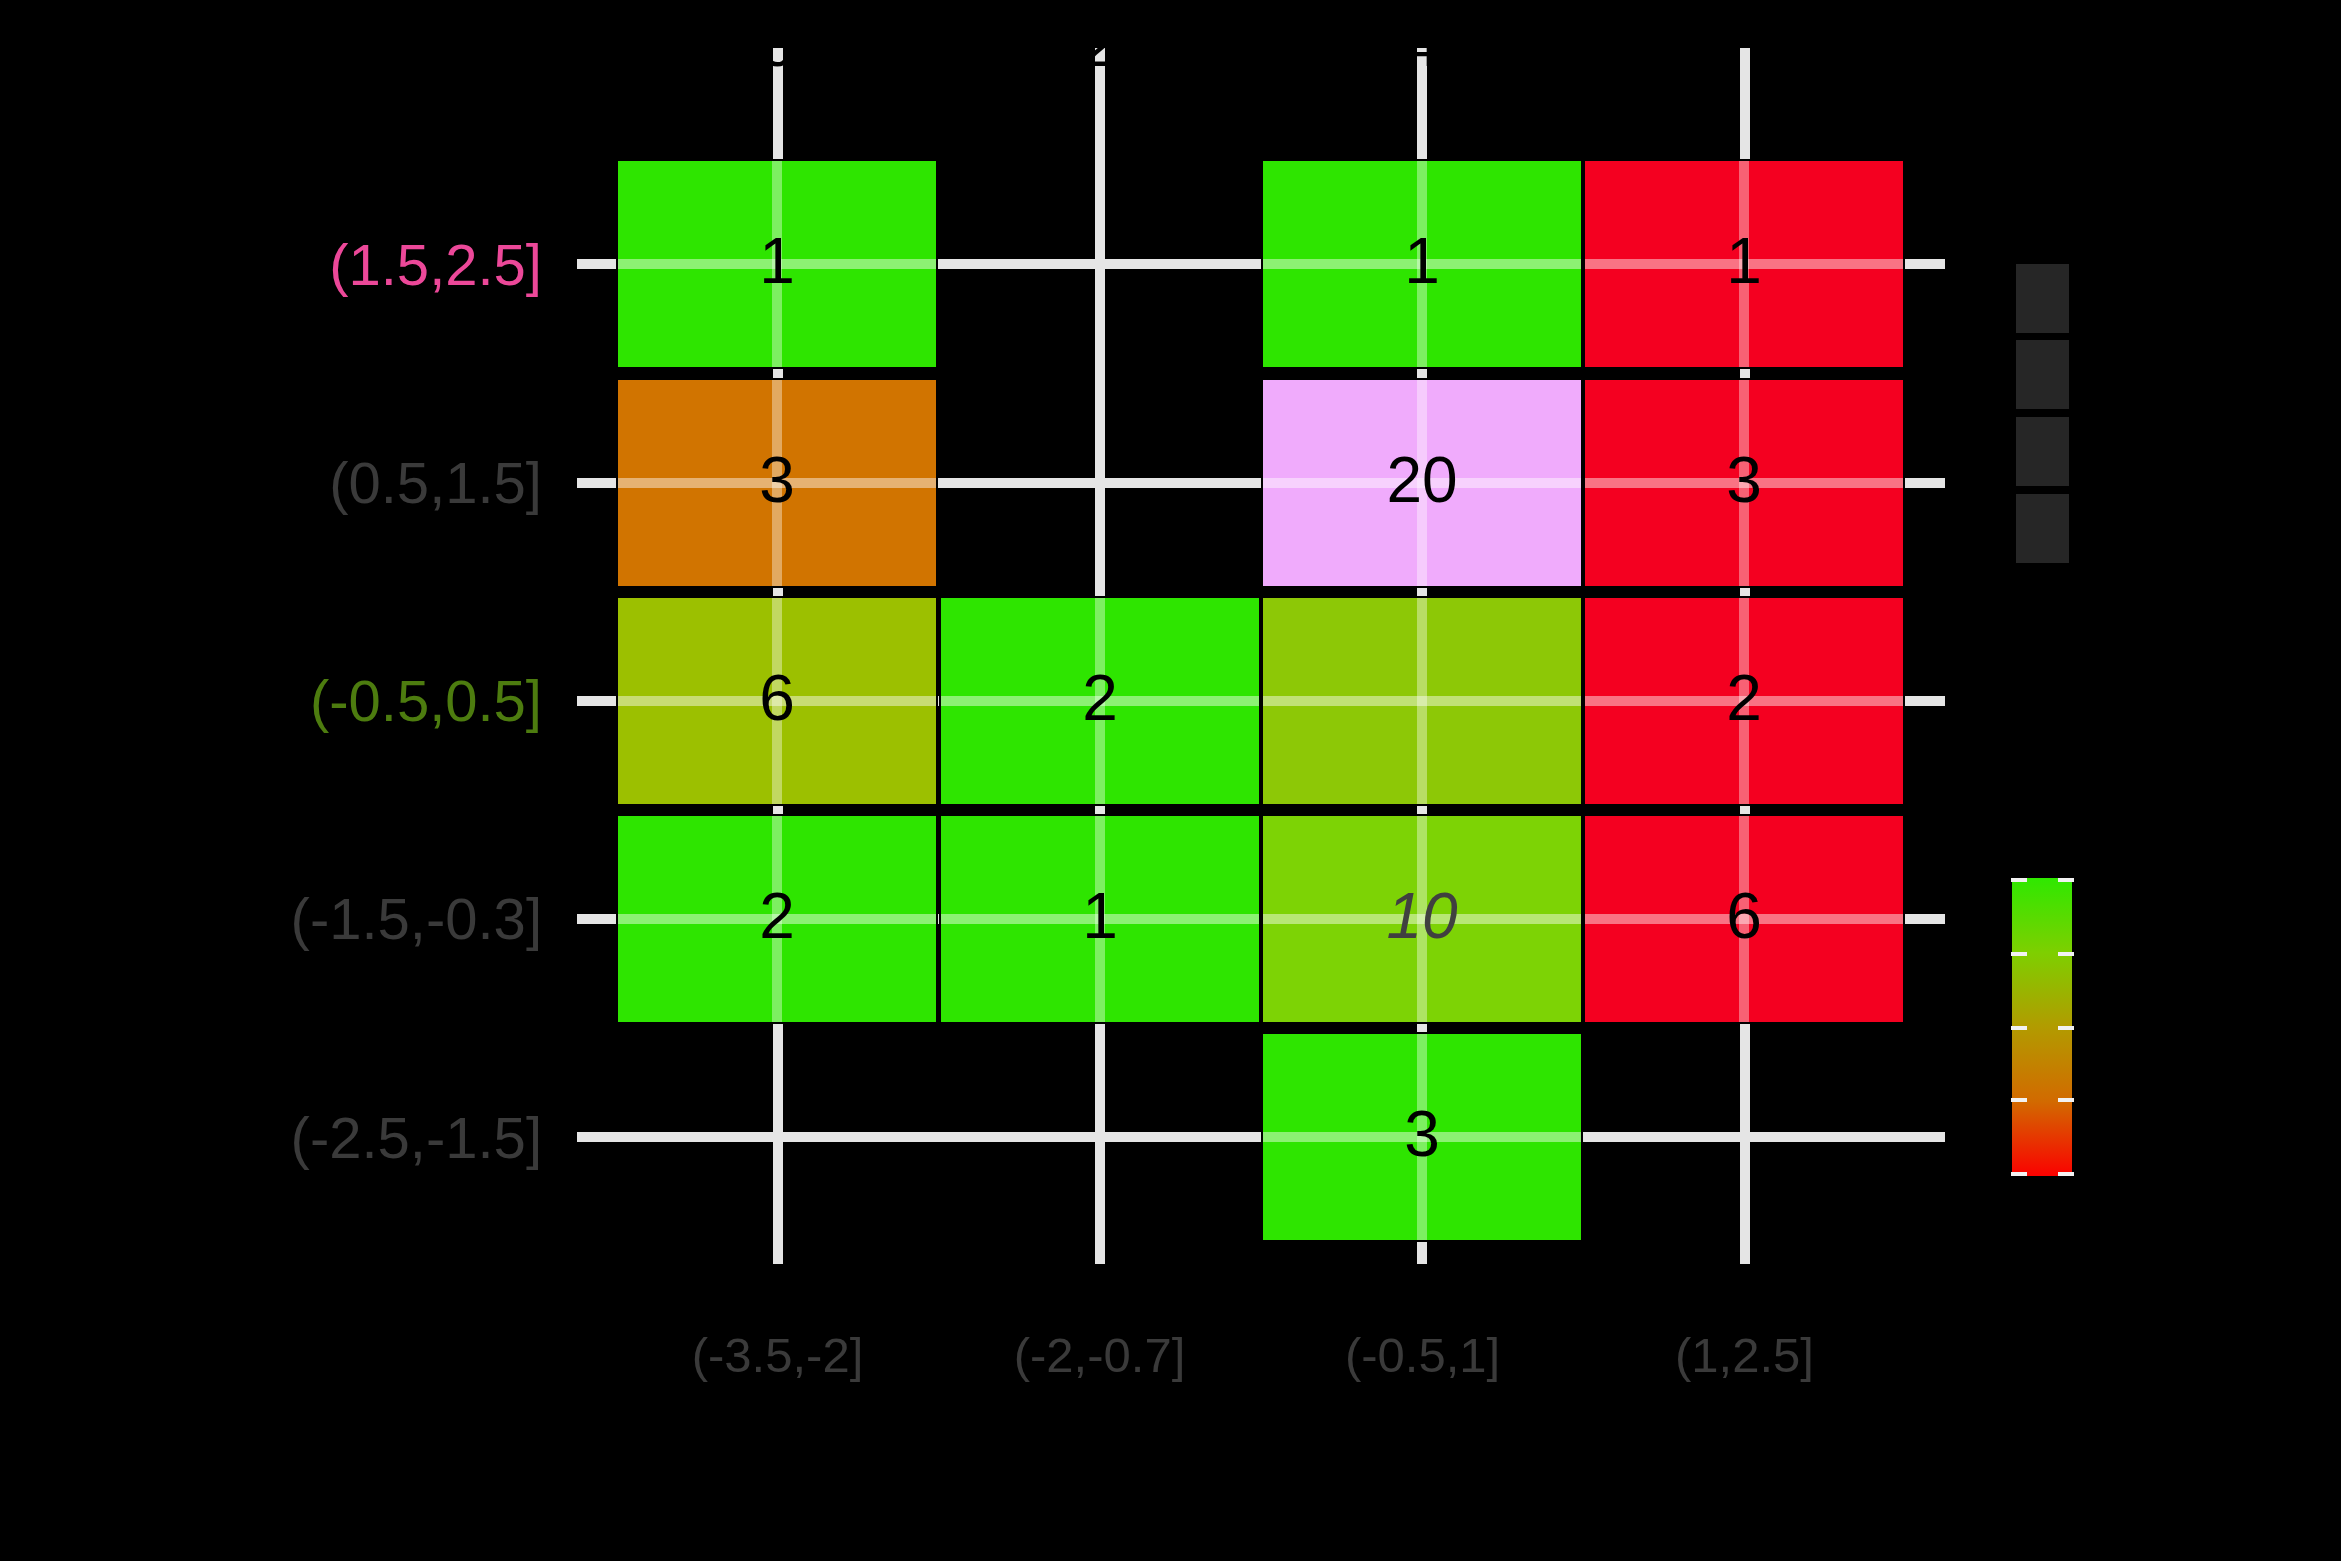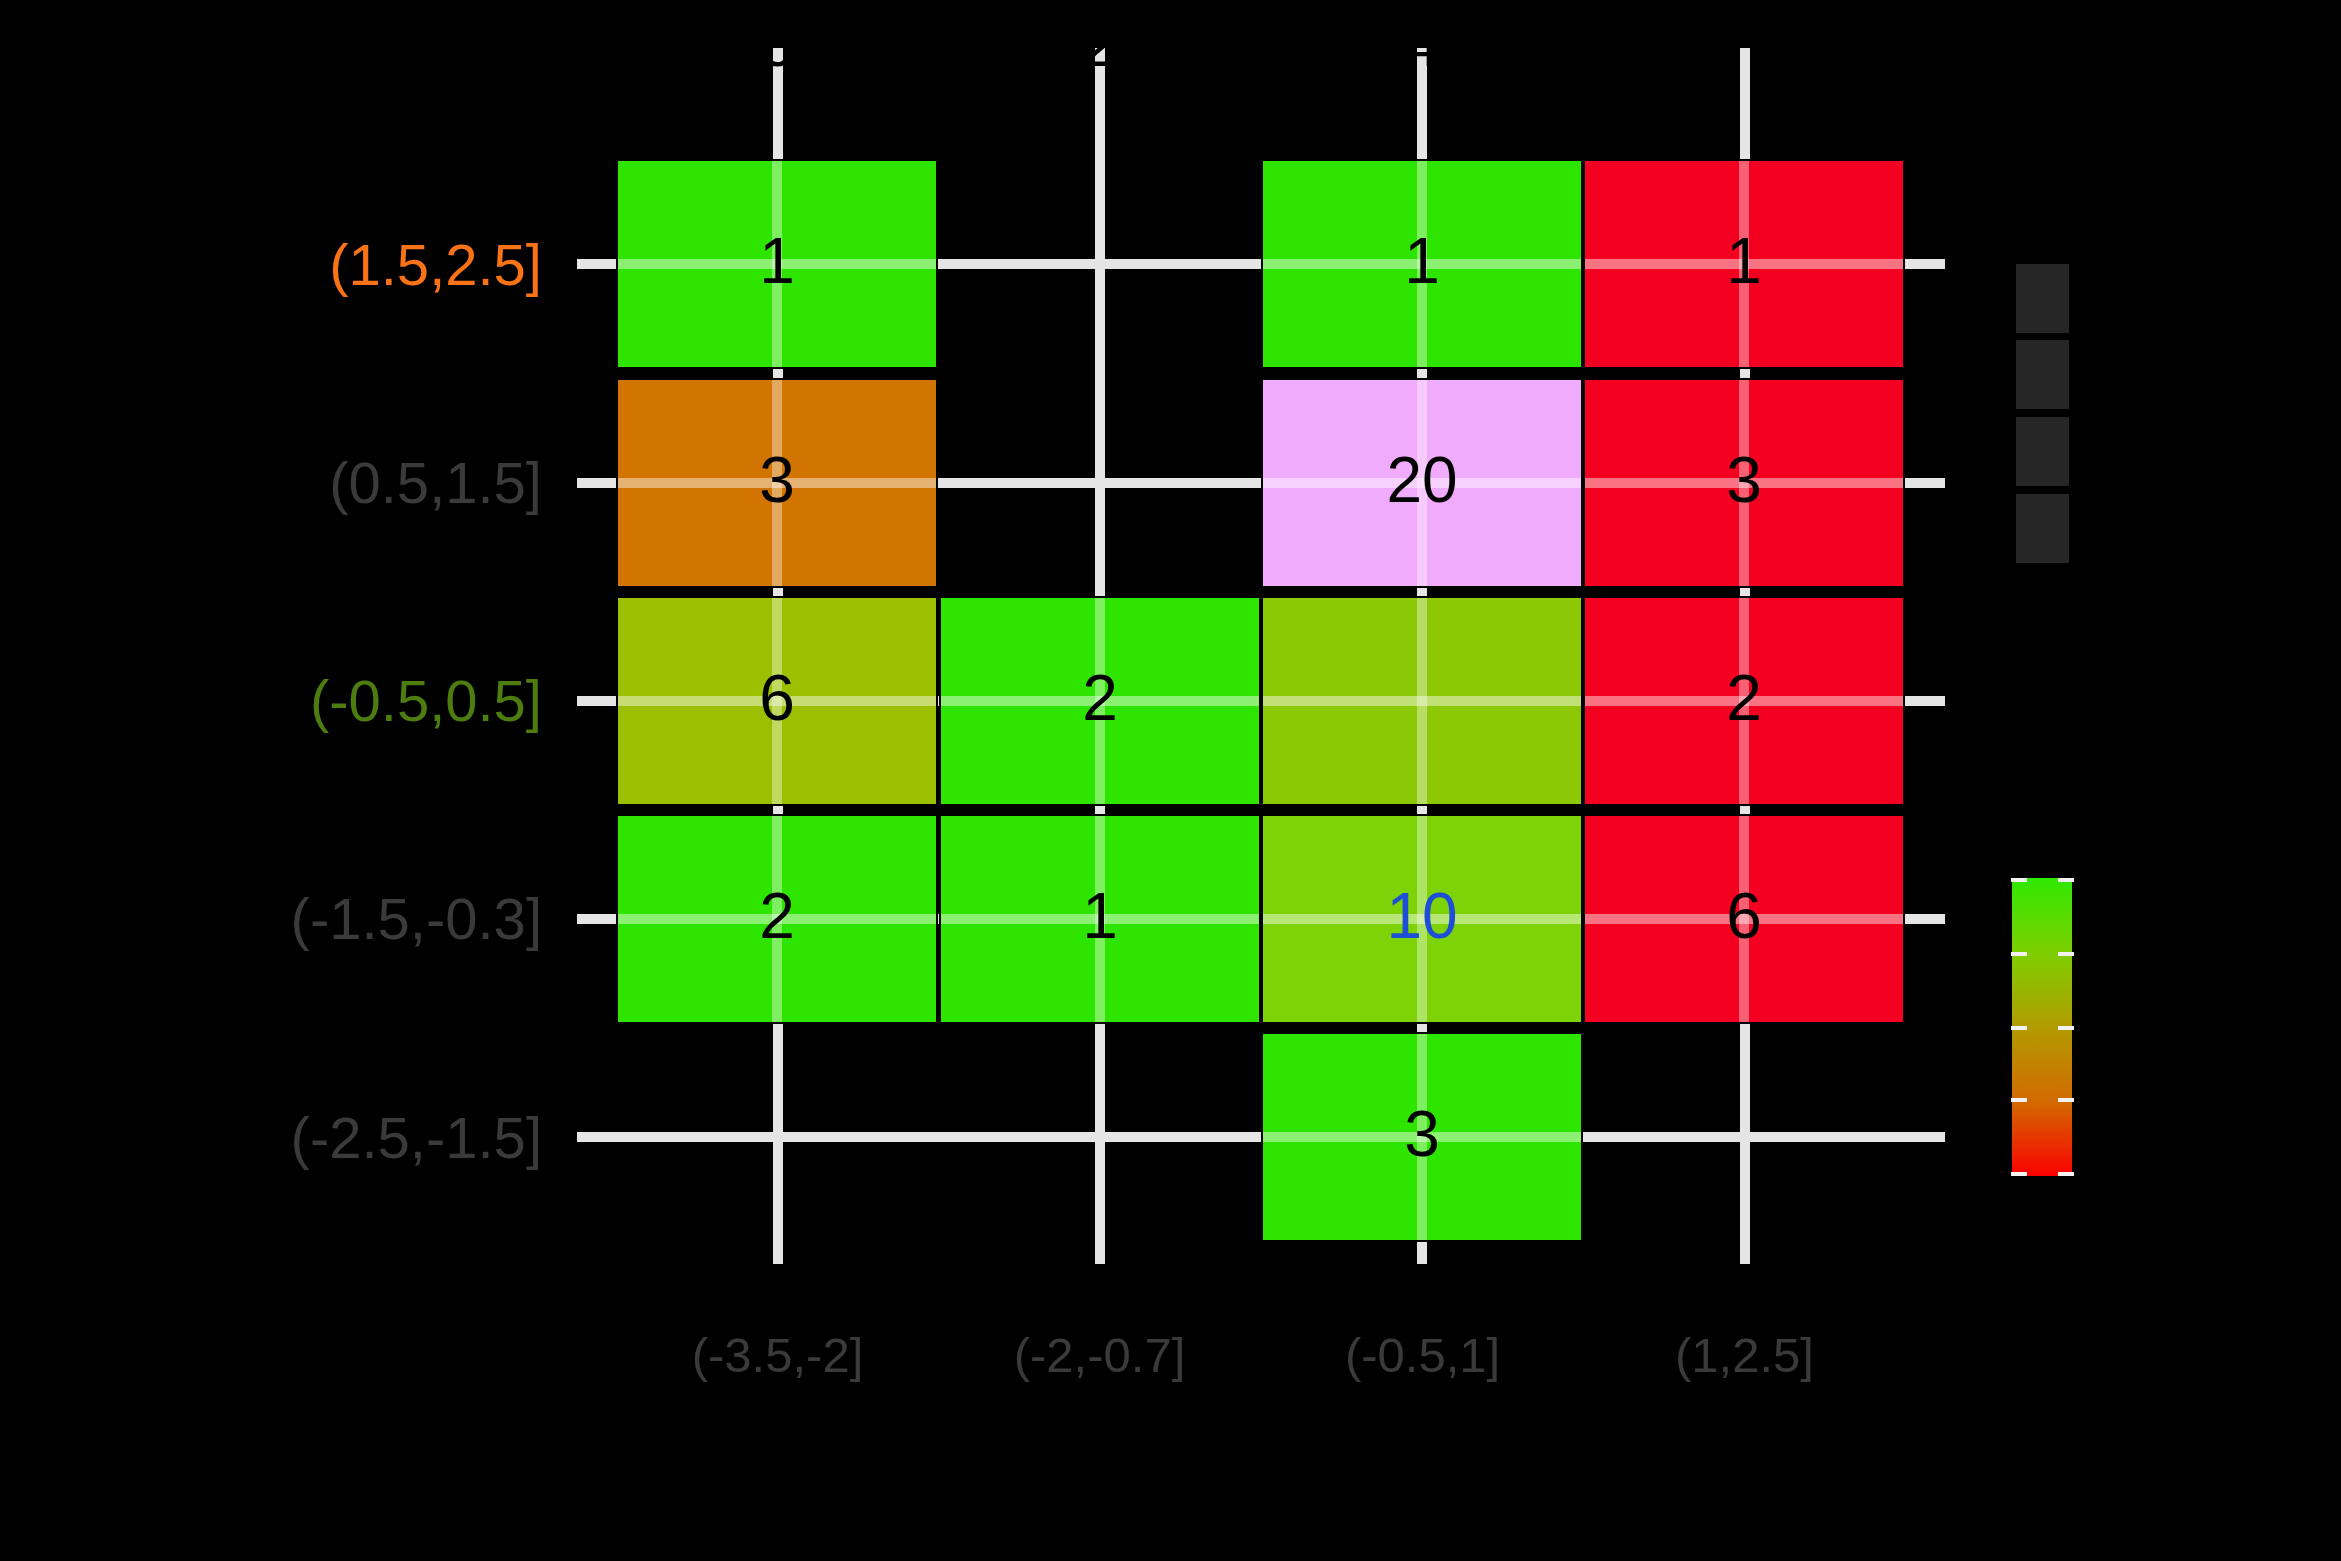--- a/index.html
+++ b/index.html
@@ -144,35 +144,35 @@
         <div class="val" style="color: rgb(0, 0, 0);">2</div>
       </div>
       <div class="cell" style="left: 939px; top: 814px; width: 322px; height: 210px; background: rgb(46, 229, 0);">
         <div class="vstripe"></div>
         <div class="hstripe"></div>
         <div class="val" style="color: rgb(0, 0, 0);">1</div>
       </div>
       <div class="cell" style="left: 1261px; top: 814px; width: 322px; height: 210px; background: rgb(125, 211, 5);">
         <div class="vstripe"></div>
         <div class="hstripe"></div>
-        <div class="val" style="color: #1d4ed8;">10</div>
+        <div class="val" style="color: #404040; font-style: italic;">10</div>
       </div>
       <div class="cell" style="left: 1583px; top: 814px; width: 322px; height: 210px; background: rgb(244, 0, 32);">
         <div class="vstripe"></div>
         <div class="hstripe"></div>
         <div class="val" style="color: rgb(0, 0, 0);">6</div>
       </div>
       <div class="cell" style="left: 1261px; top: 1032px; width: 322px; height: 210px; background: rgb(46, 229, 0);">
         <div class="vstripe"></div>
         <div class="hstripe"></div>
         <div class="val" style="color: rgb(0, 0, 0);">3</div>
       </div>
     </div>
   <div id="ylabels">
-      <div class="ylab" style="left: 112px; top: 234px; color: #f97316;">(1.5,2.5]</div>
+      <div class="ylab" style="left: 112px; top: 234px; color: #ec4899;">(1.5,2.5]</div>
       <div class="ylab" style="left: 112px; top: 452px; color: rgb(58, 58, 58);">(0.5,1.5]</div>
       <div class="ylab" style="left: 112px; top: 670px; color: #4d7c0f;">(-0.5,0.5]</div>
       <div class="ylab" style="left: 112px; top: 888px; color: rgb(58, 58, 58);">(-1.5,-0.3]</div>
       <div class="ylab" style="left: 112px; top: 1107px; color: rgb(58, 58, 58);">(-2.5,-1.5]</div>
     </div>
   <div id="xlabels">
       <div class="xlab" style="left: 604px; top: 1325px; color: rgb(58, 58, 58);">(-3.5,-2]</div>
       <div class="xlab" style="left: 926px; top: 1325px; color: rgb(58, 58, 58);">(-2,-0.7]</div>
       <div class="xlab" style="left: 1249px; top: 1325px; color: rgb(58, 58, 58);">(-0.5,1]</div>
       <div class="xlab" style="left: 1571px; top: 1325px; color: rgb(58, 58, 58);">(1,2.5]</div>

